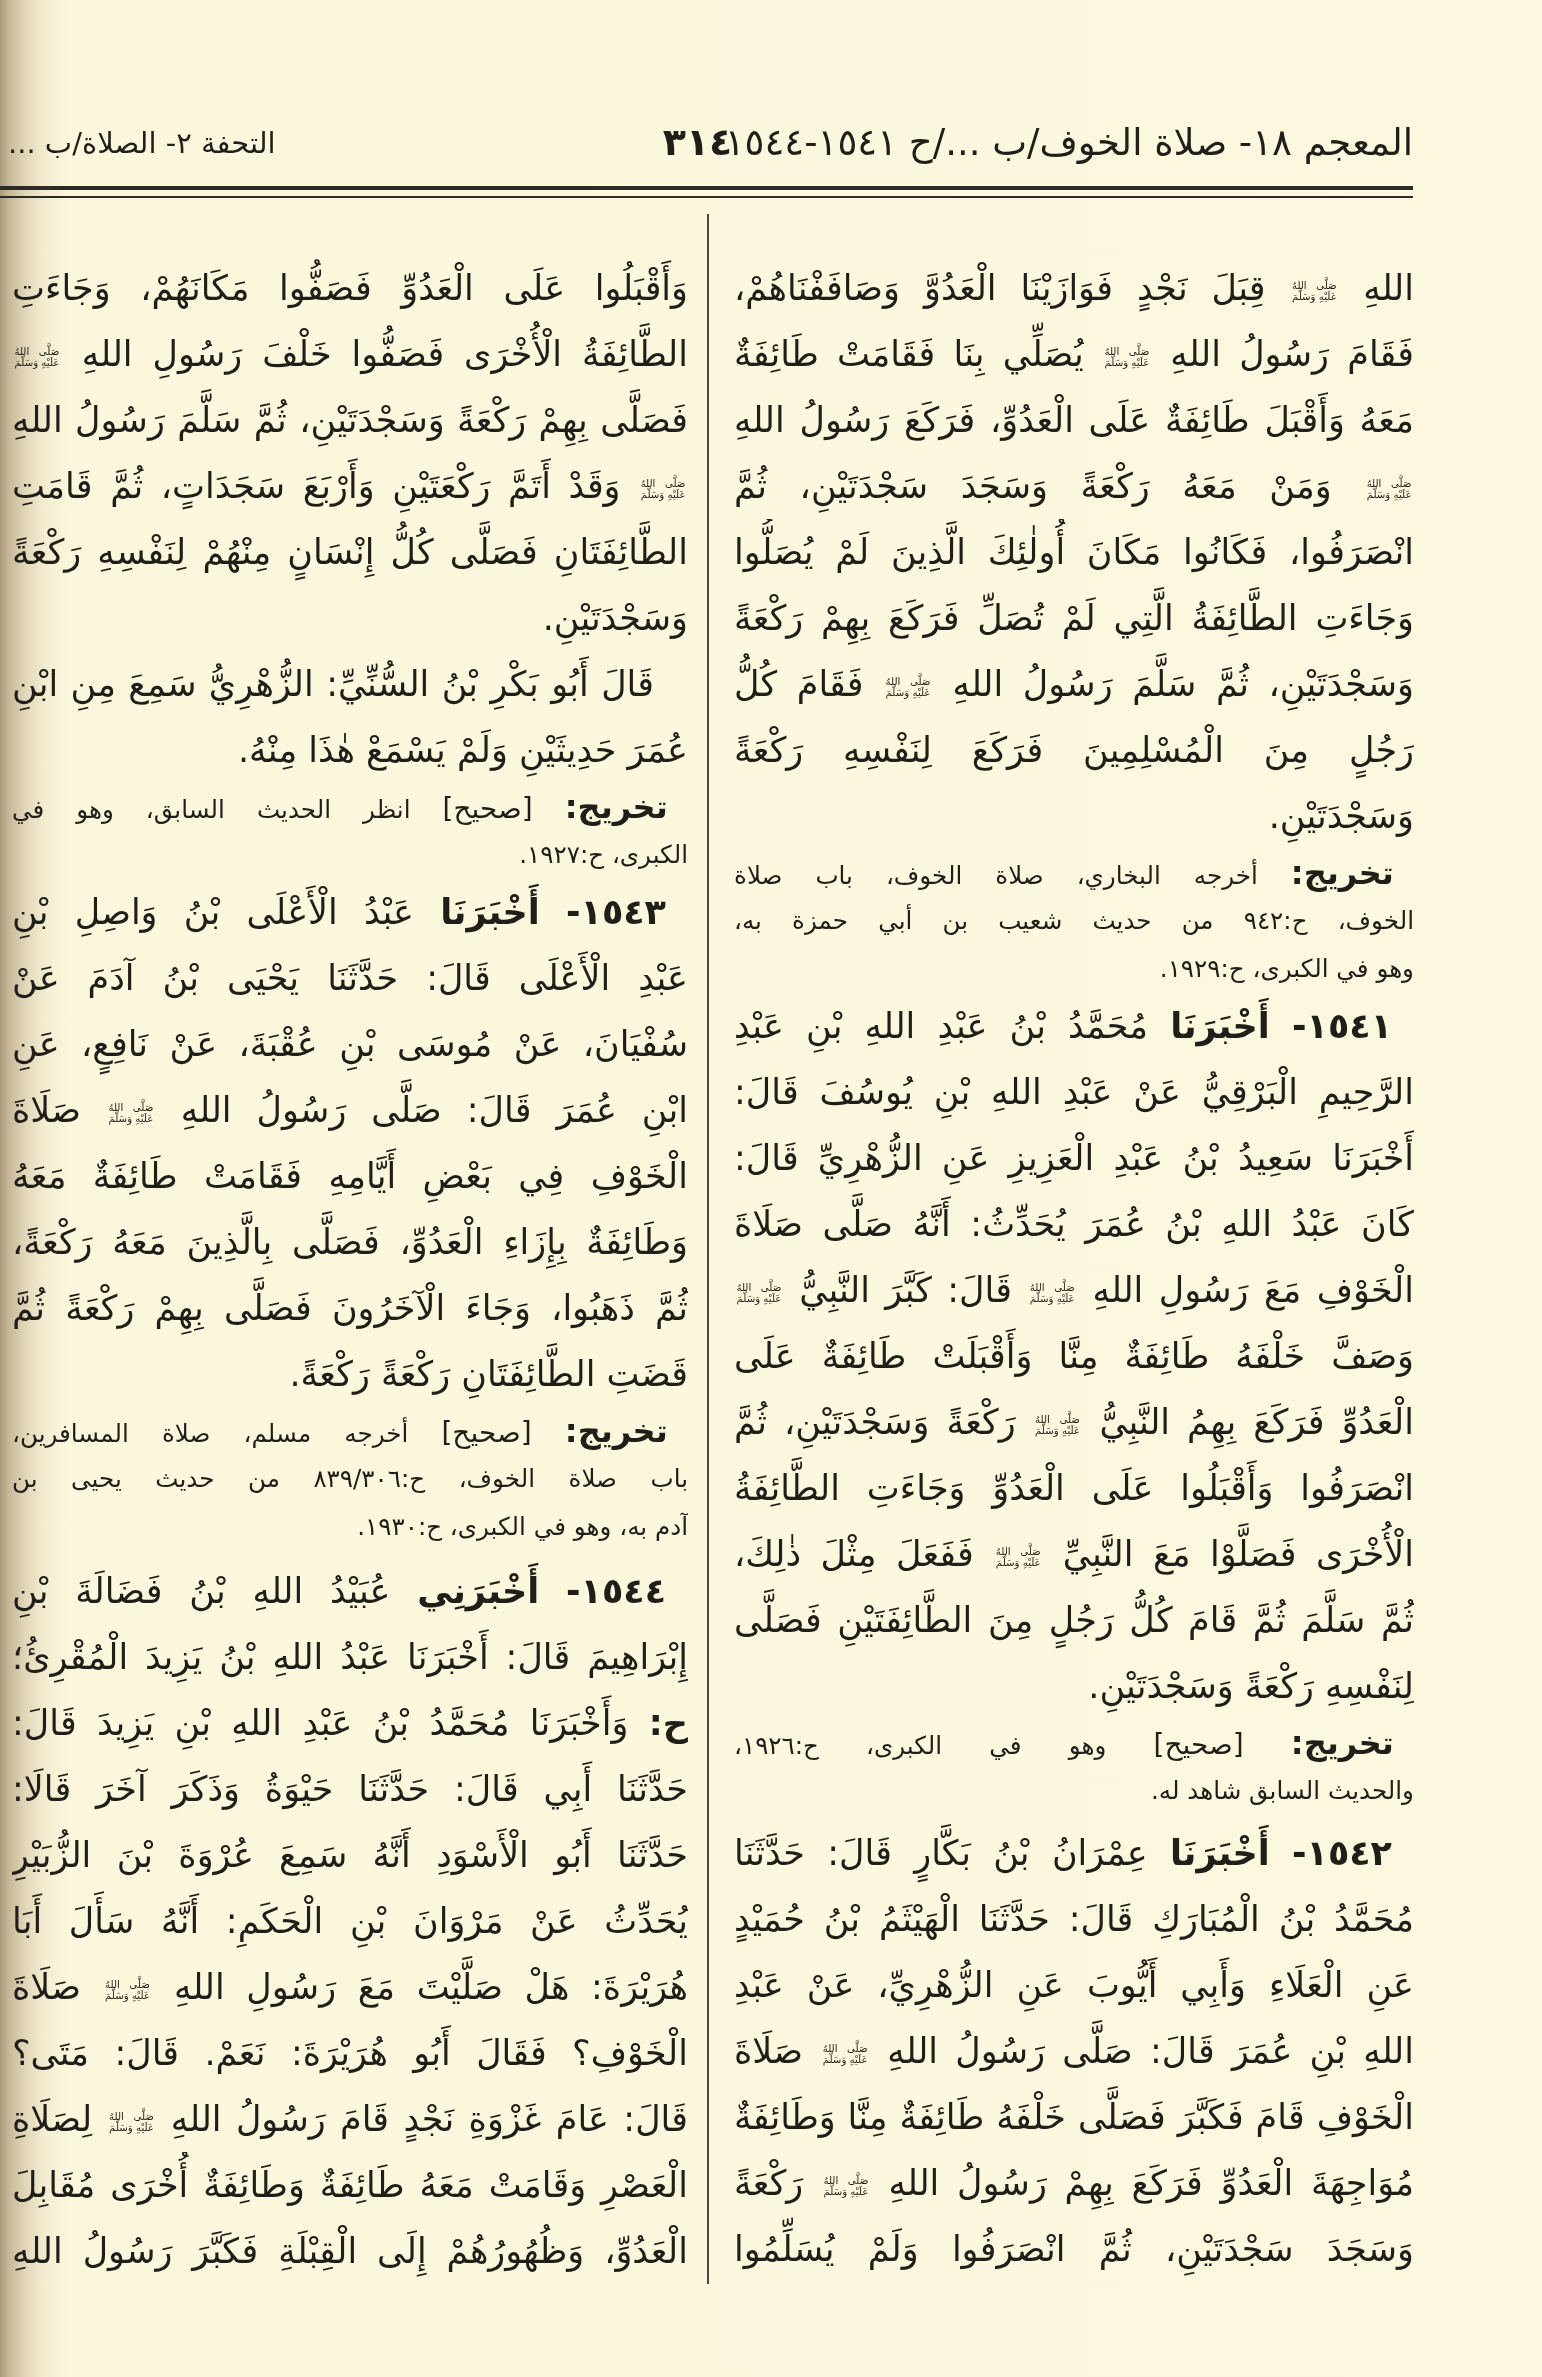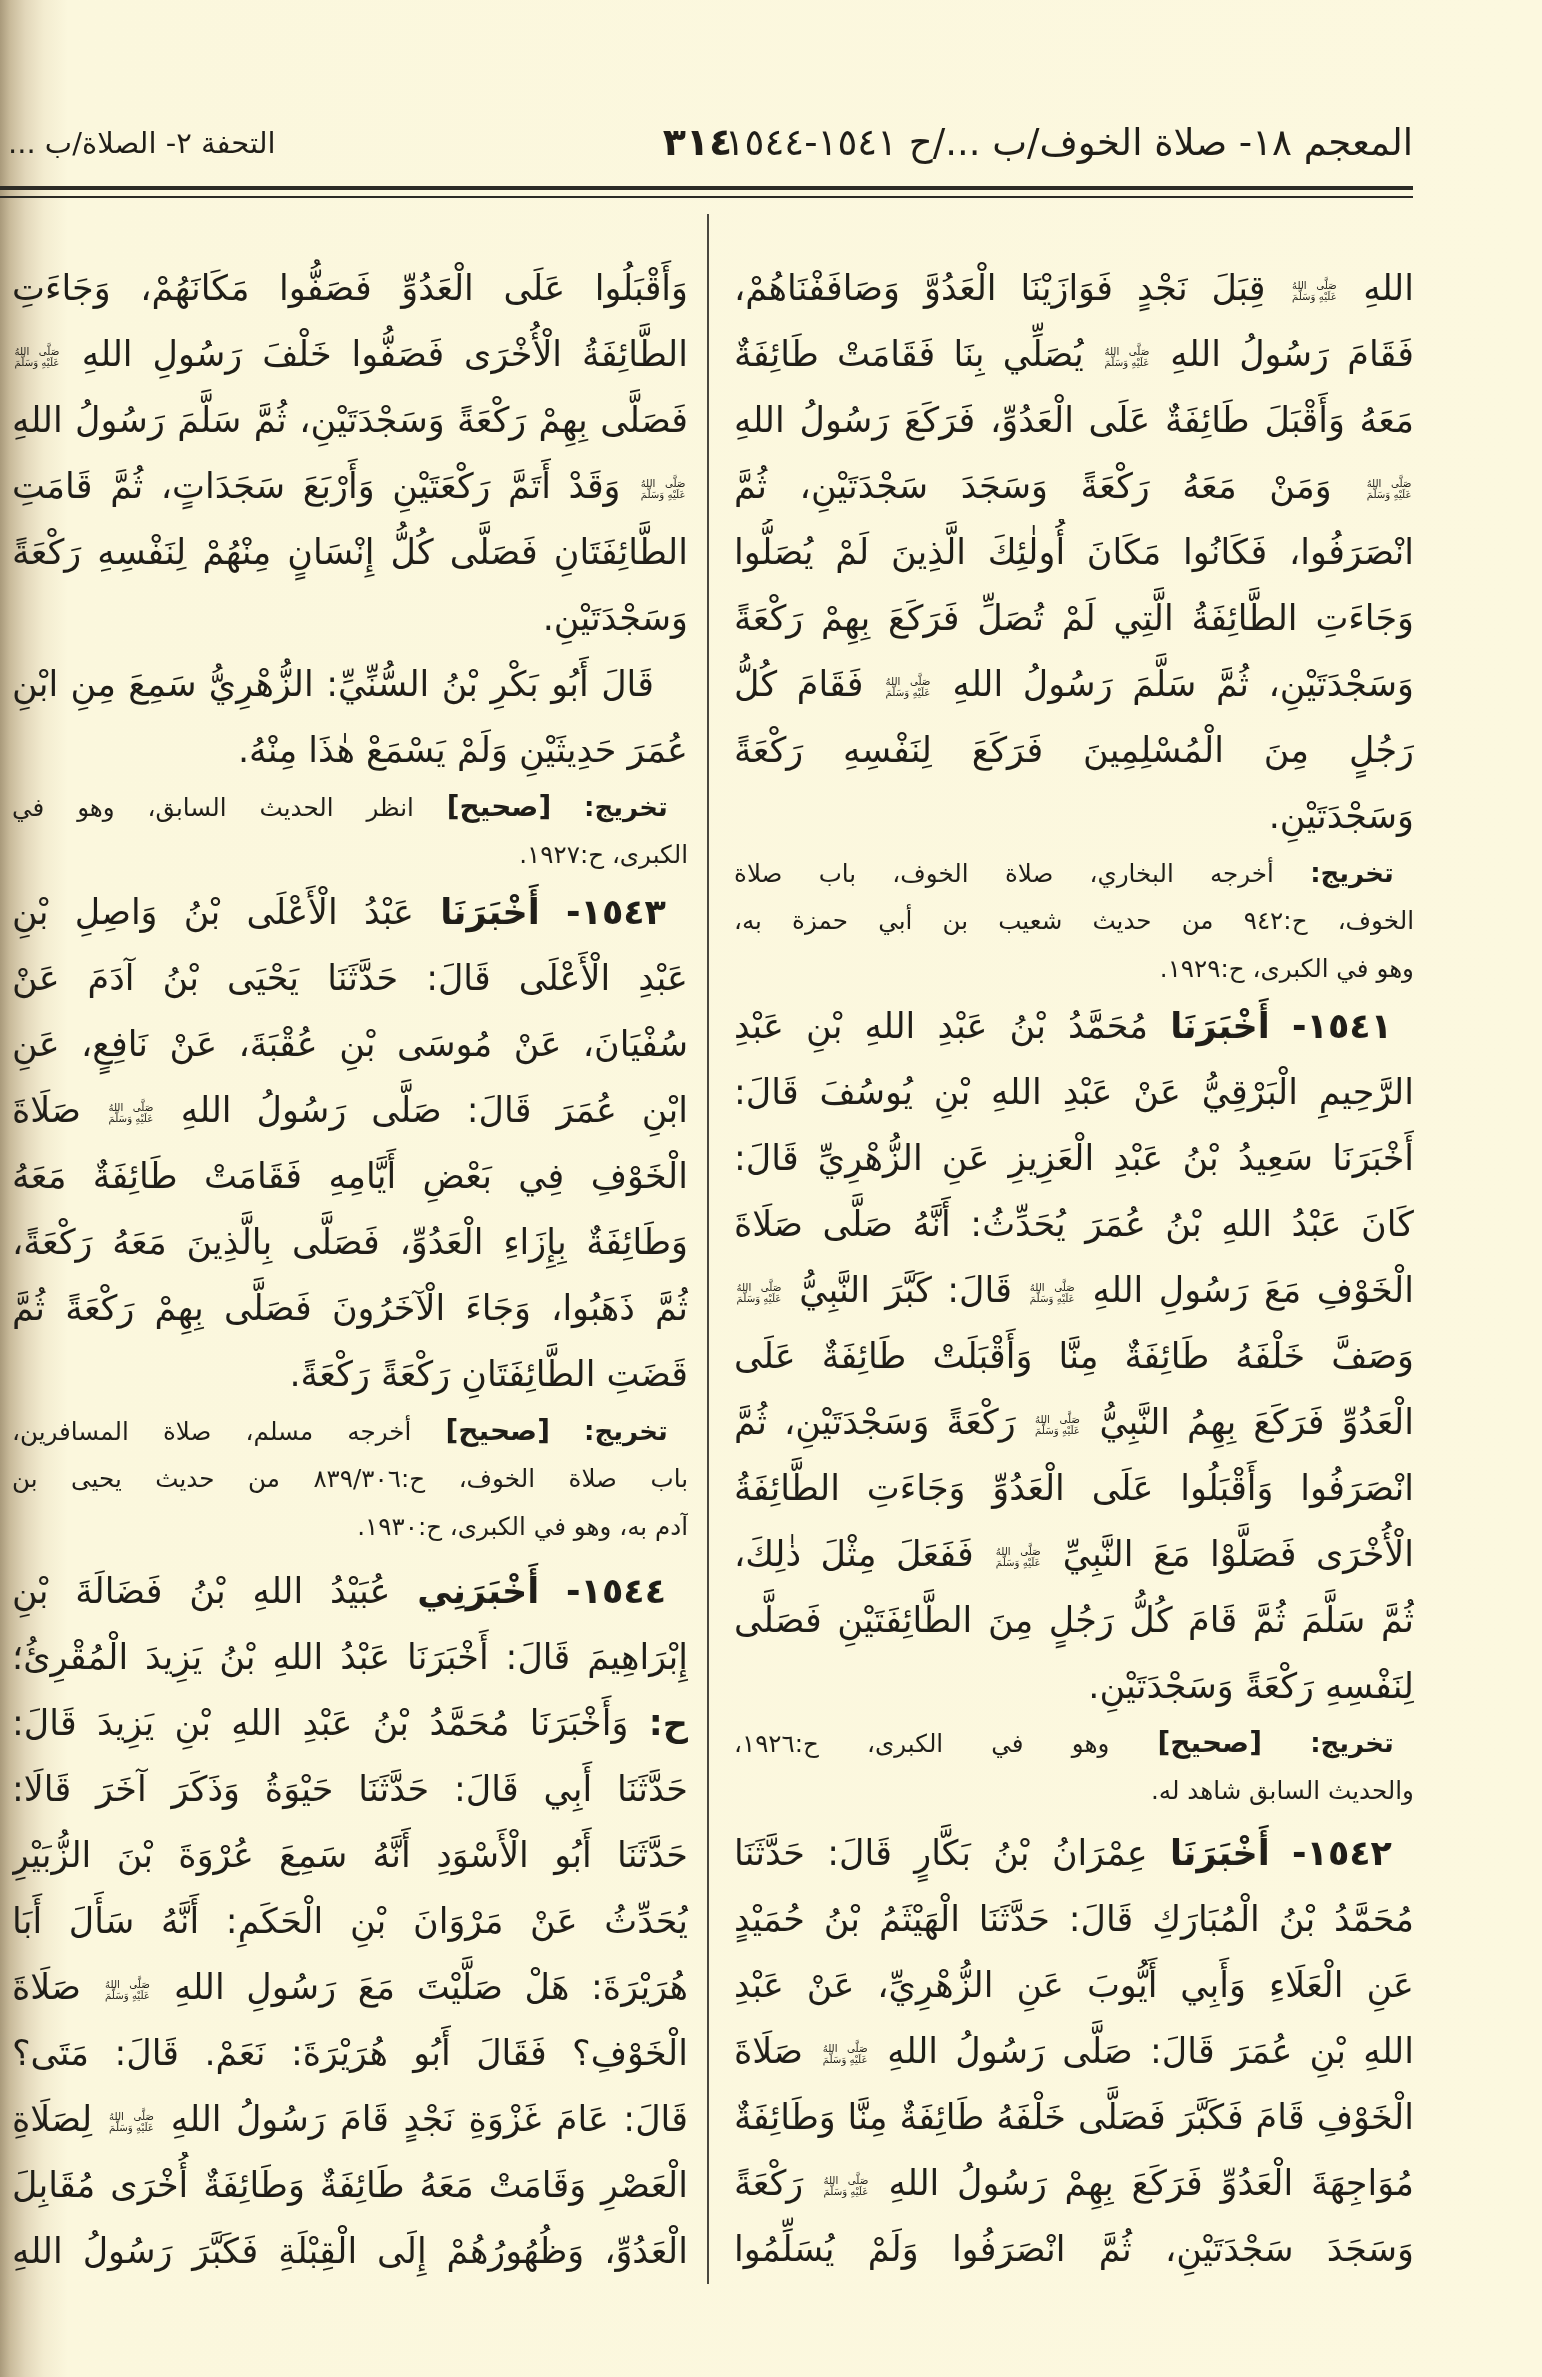--- a/index.html
+++ b/index.html
@@ -21,22 +21,22 @@
 
   .ln { height: 66px; line-height: 66px; font-size: 35px; text-align: justify; text-align-last: justify; overflow: hidden; }
   .ln.end { text-align: left; text-align-last: right; }
   .ln.indent { padding-right: 34px; }
   .ln.hd { padding-right: 22px; }
   .ln.hd b { font-weight: bold; }
 
   .tk { height: 48px; line-height: 48px; font-size: 24.6px; text-align: justify; text-align-last: justify; overflow: hidden; }
   .tk.end { text-align: right; text-align-last: right; }
   .tk.first { padding-right: 20.3px; }
-  .tk .lbl { font-weight: bold; font-size: 26px; }
-  .tk .grade { font-weight: bold; font-size: 28px; }
+  .tk .lbl { font-weight: bold; font-size: 32px; }
+  .tk .grade { font-weight: normal; font-size: 28px; }
 
   .gap6 { margin-top: 5.1px; }
   .gap8 { margin-top: 6.8px; }
 
   .saw { display: inline-block; font-size: 10.2px; line-height: 11px; text-align: center; margin: 0 2.5px; color: #201e18; }
   .saw span { display: block; white-space: nowrap; }
 </style>
 </head>
 <body>
 

